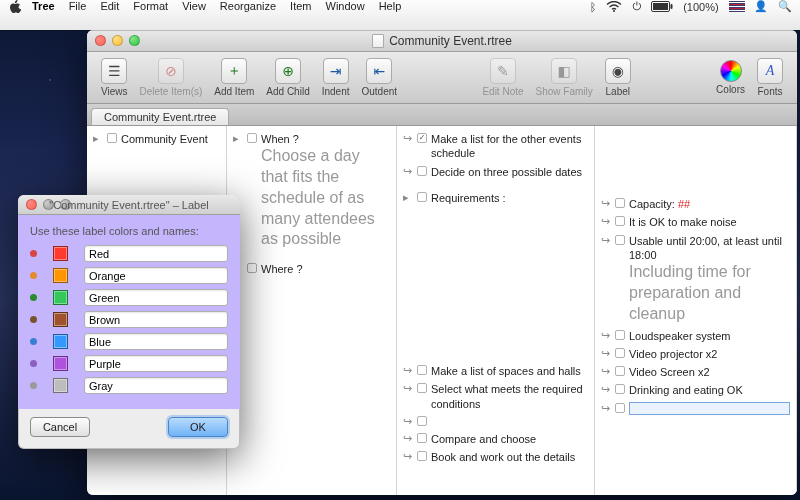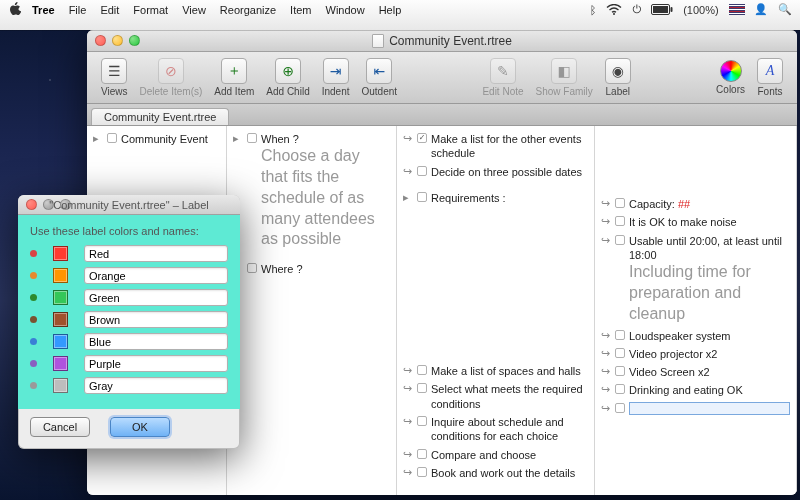--- a/index.html
+++ b/index.html
@@ -1,18 +1,18 @@
 <!DOCTYPE html>
 <html><head>
 <meta charset="utf-8">
 <style>
 * { margin:0; padding:0; box-sizing:border-box; font-family:"Lucida Grande","Helvetica Neue",Arial,sans-serif; }
 body { background:linear-gradient(180deg,#0a1530 0,#1a2550 30%,#2a3560 60%,#0a1530 100%); width:800px; height:500px; overflow:hidden; position:relative; font-size:11px; }
 body::before { content:""; position:absolute; inset:0; background-image:radial-gradient(1px 1px at 50px 80px,#fff,transparent),radial-gradient(1px 1px at 200px 200px,#fff,transparent),radial-gradient(1px 1px at 400px 450px,#fff,transparent),radial-gradient(1px 1px at 700px 100px,#fff,transparent),radial-gradient(1px 1px at 100px 400px,#fff,transparent); opacity:.5; pointer-events:none; }
-.menubar { position:absolute; top:0; left:0; right:0; height:30px; background:linear-gradient(#fdfdfd,#e8e8e8); display:flex; align-items:flex-end; padding:14px 8px; box-shadow:0 1px 0 rgba(0,0,0,.2); z-index:10; }
+.menubar { position:absolute; top:0; left:0; right:0; height:30px; background:linear-gradient(#fdfdfd,#e8e8e8); display:flex; align-items:flex-start; padding:0 8px; box-shadow:0 1px 0 rgba(0,0,0,.2); z-index:10; }
 .menubar .apple { width:14px; height:14px; margin-right:10px; display:flex; align-items:center; justify-content:center; }
 .menubar .app { font-weight:bold; margin-right:14px; }
 .menubar .item { margin-right:14px; color:#222; }
 .menubar .status { margin-left:auto; display:flex; align-items:center; gap:10px; color:#333; }
 .menubar .status span { display:flex; align-items:center; }
 .window { position:absolute; background:#ededed; border-radius:6px; box-shadow:0 10px 40px rgba(0,0,0,.6),inset 0 0 0 1px rgba(0,0,0,.2); overflow:hidden; }
 .main-window { left:87px; top:30px; width:710px; height:465px; }
 .titlebar { height:22px; background:linear-gradient(#e9e9e9,#cfcfcf); border-bottom:1px solid #a0a0a0; display:flex; align-items:center; position:relative; }
 .traffic { display:flex; gap:6px; padding-left:8px; }
 .tl { width:11px; height:11px; border-radius:50%; border:1px solid rgba(0,0,0,.2); }
@@ -42,27 +42,27 @@
 .row .cb { width:10px; height:10px; border:1px solid #b0b0b0; border-radius:2px; margin-top:1px; flex-shrink:0; background:#fff; }
 .row .cb.ck::after { content:"✓"; font-size:8px; color:#555; display:block; line-height:8px; text-align:center; }
 .row .txt { flex:1; line-height:1.3; }
 .row .note { color:#999; font-size:16px; }
 .row.editing .txt { background:#eaf2fd; border:1px solid #7aa8de; padding:1px 3px; min-height:13px; }
 .row .hash { color:#d22; }
 .spacer { height:8px; }
 .dialog { left:18px; top:195px; width:222px; z-index:20; }
 .dialog .titlebar { height:20px; }
 .dialog .titlebar .title { font-size:11px; color:#555; }
-.dlg-body { padding:10px 12px; background:#5eead4; }
+.dlg-body { padding:10px 12px; background:#c4b5fd; }
 .dlg-body .hint { color:#555; margin-bottom:8px; }
 .label-row { display:flex; align-items:center; gap:16px; margin-bottom:5px; }
 .dot { width:7px; height:7px; border-radius:50%; }
 .sw { width:15px; height:15px; border:1px solid rgba(0,0,0,.4); box-shadow:inset 0 0 0 1px rgba(255,255,255,.4); }
 .lab-inp { flex:1; height:17px; border:1px solid #b0b0b0; border-radius:3px; padding:1px 4px; font-size:11px; background:#fff; box-shadow:inset 0 1px 2px rgba(0,0,0,.1); }
-.dlg-btns { display:flex; justify-content:flex-start; gap:20px; padding:8px 12px 12px; }
+.dlg-btns { display:flex; justify-content:space-between; gap:20px; padding:8px 12px 12px; }
 .btn { min-width:60px; height:20px; border-radius:4px; border:1px solid #8a8a8a; background:linear-gradient(#fdfdfd,#e0e0e0); font-size:11px; color:#222; box-shadow:0 1px 0 rgba(255,255,255,.6) inset; }
 .btn.default { background:linear-gradient(#b8dcff,#6fb2f5); border-color:#4a85c6; box-shadow:0 0 0 2px rgba(80,150,240,.35); }
 .sep { flex:1; }
 .color-ic { width:22px; height:22px; border-radius:50%; background:conic-gradient(red,yellow,lime,cyan,blue,magenta,red); border:1px solid #888; }
 </style>
 </head>
 <body>
 
 <div class="menubar">
   <div class="apple">
@@ -230,21 +230,20 @@
           <span class="txt">Make a list of spaces and halls</span>
         </div>
       <div class="row">
           <span class="exp">↪</span>
           <span class="cb"></span>
           <span class="txt">Select what meets the required conditions</span>
         </div>
       <div class="row">
           <span class="exp">↪</span>
           <span class="cb"></span>
-          <span class="txt">Inquire about schedule and conditions for each choice</span>
         </div>
       <div class="row">
           <span class="exp">↪</span>
           <span class="cb"></span>
           <span class="txt">Compare and choose</span>
         </div>
       <div class="row">
           <span class="exp">↪</span>
           <span class="cb"></span>
           <span class="txt">Book and work out the details</span>

